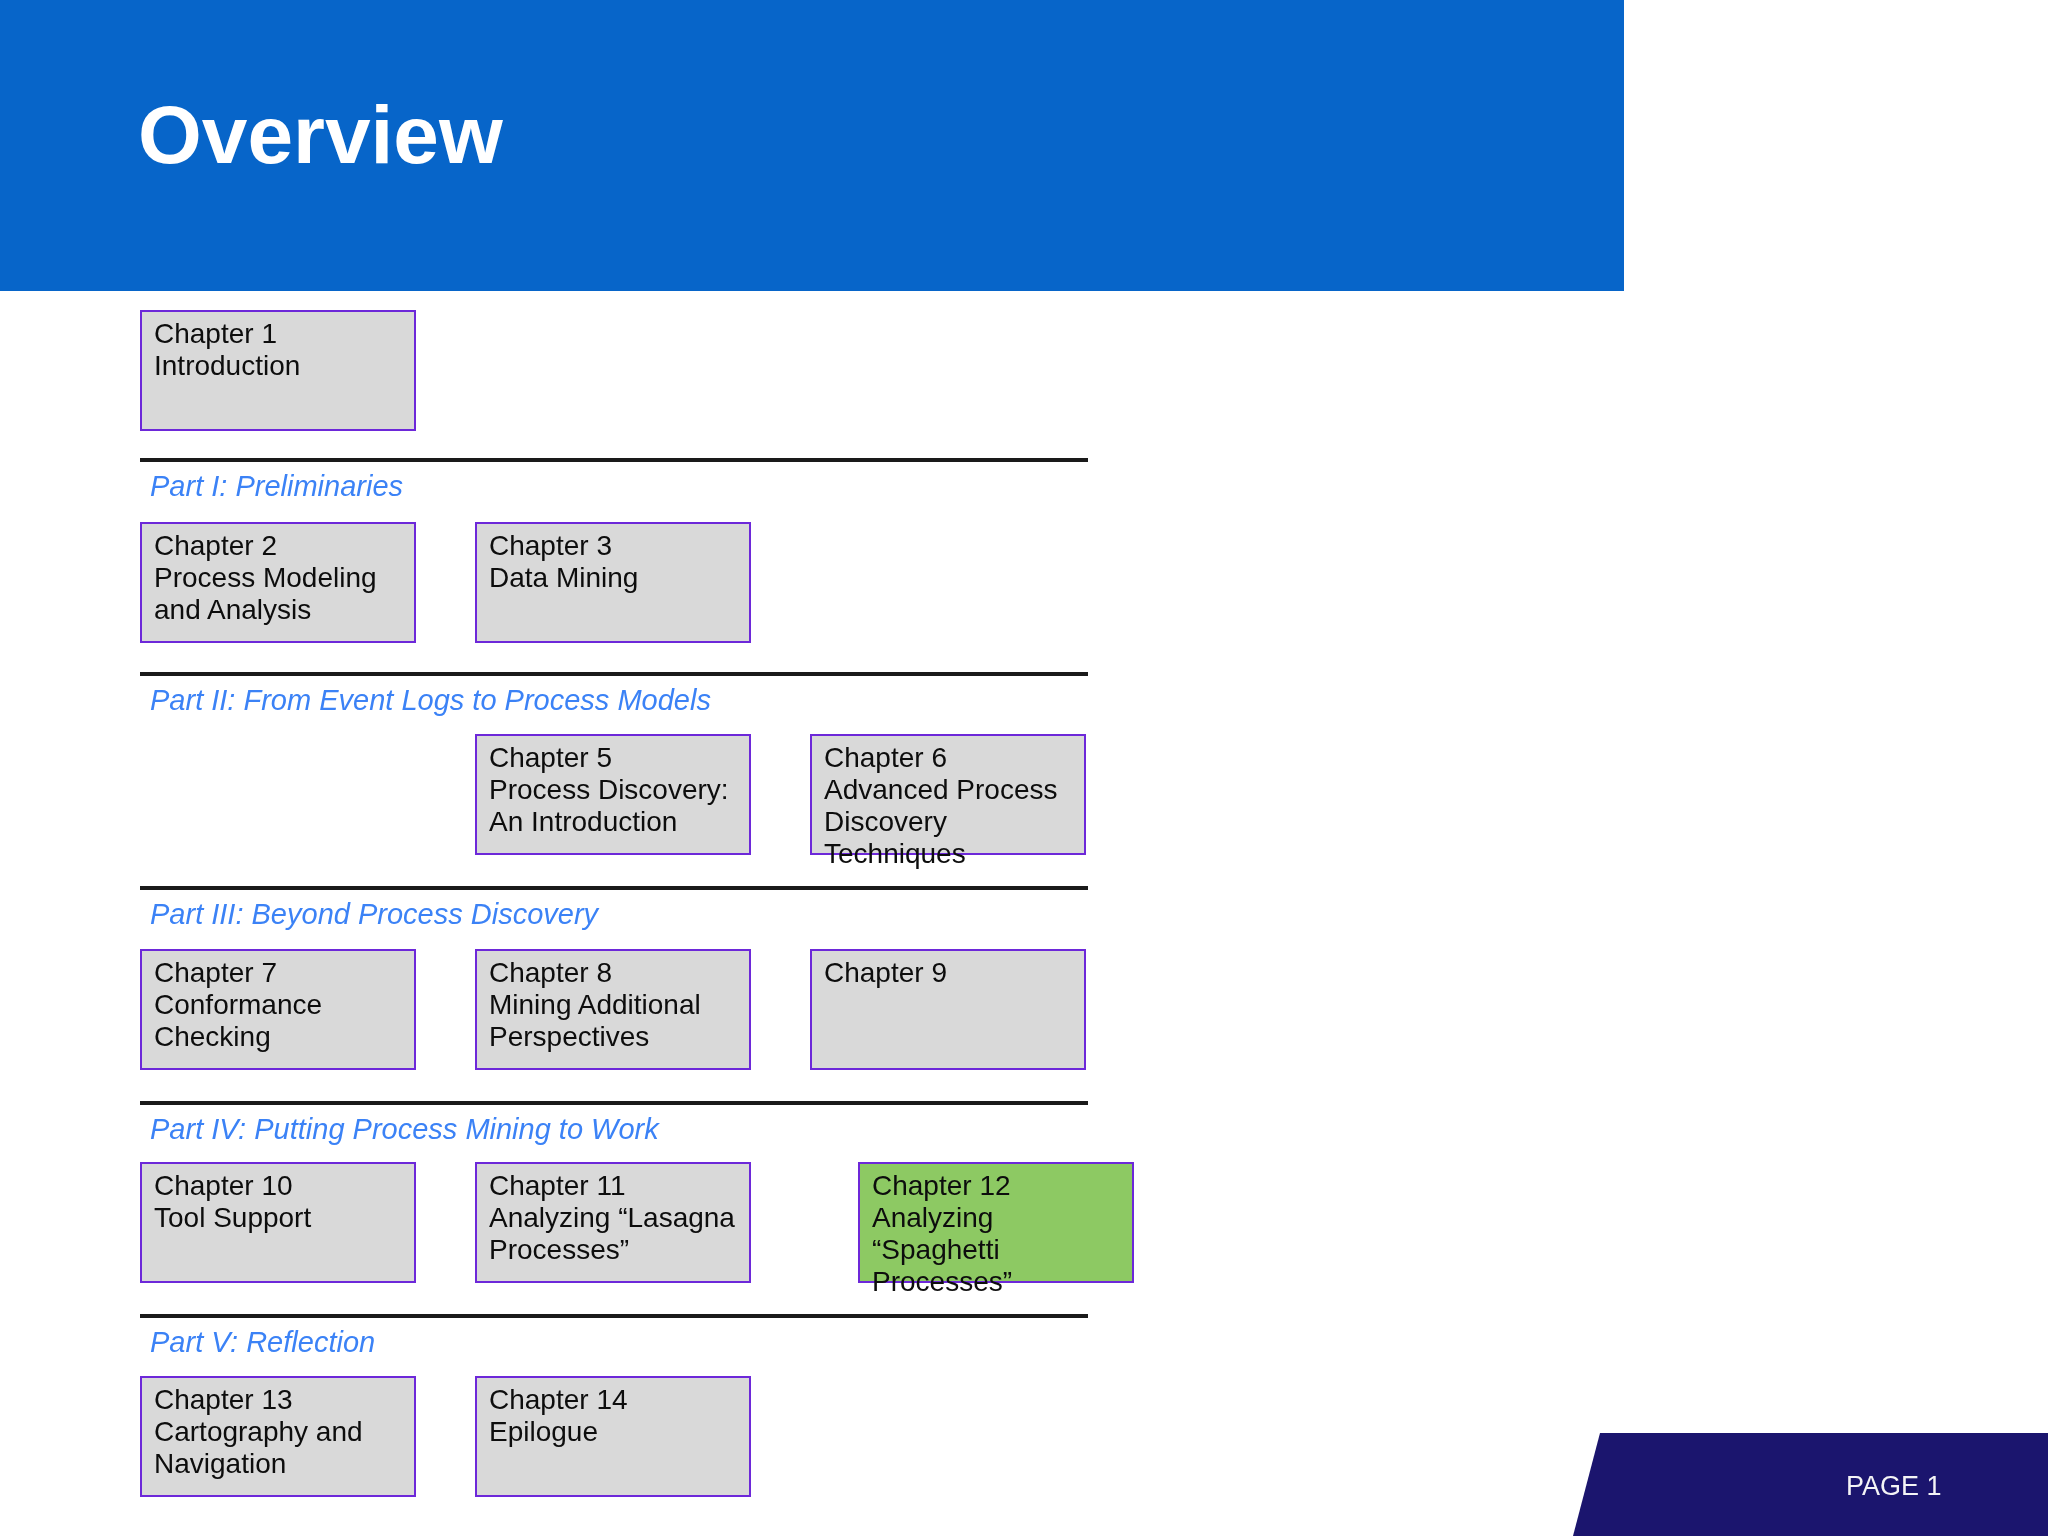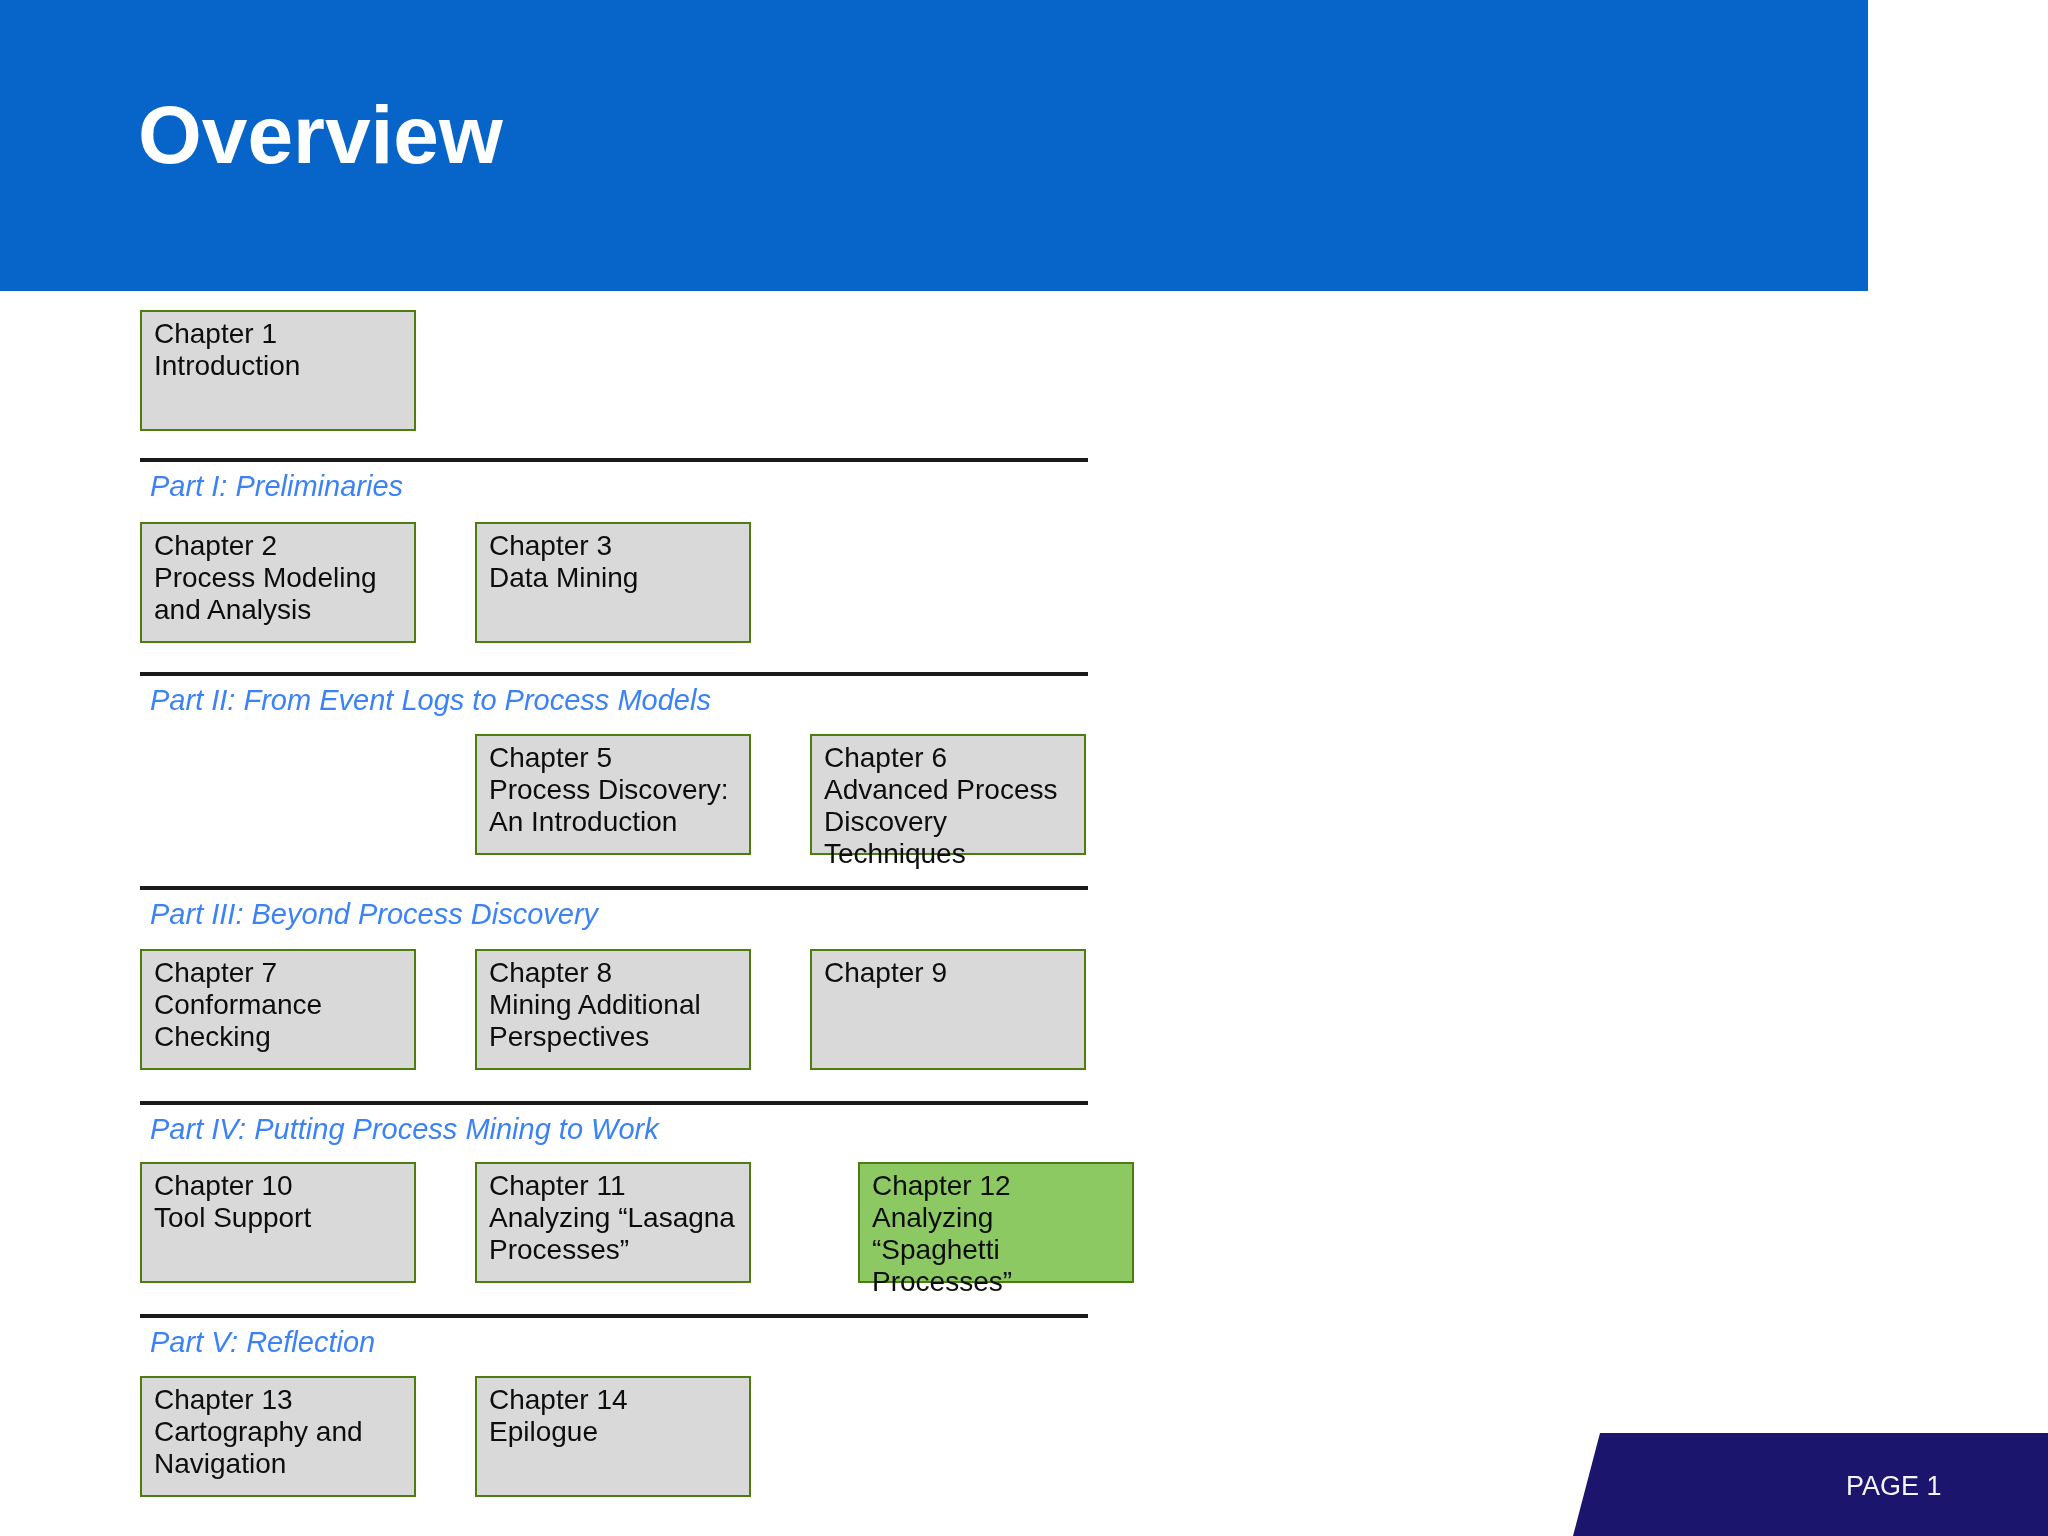--- a/index.html
+++ b/index.html
@@ -10,41 +10,41 @@
     background: #ffffff;
     overflow: hidden;
     font-family: "Liberation Sans", sans-serif;
     color: #111111;
   }
 
   
   .banner {
     position: absolute;
     left: 0; top: 0;
-    width: 1868px; height: 291px;
+    width: 1624px; height: 291px;
     background: #0765c9;
     clip-path: polygon(0 0, 2010px 0, 1930px 291px, 0 291px);
   }
   .banner h1 {
     position: absolute;
     left: 138px; top: 88px;
     margin: 0;
     font-size: 82px;
     font-weight: 700;
     color: #ffffff;
     letter-spacing: 0px;
   }
 
   
   .box {
     position: absolute;
     width: 276px;
     height: 121px;
     background: #d9d9d9;
-    border: 2px solid #4d7c0f;
+    border: 2px solid #6d28d9;
     box-sizing: border-box;
     padding: 6px 10px 0 12px;
     font-size: 28px;
     line-height: 32px;
     color: #0d0d0d;
   }
   .box.green { background: #8dc963; margin-left: 48px; }
   .col1 { left: 140px; }
   .col2 { left: 475px; }
   .col3 { left: 810px; }

